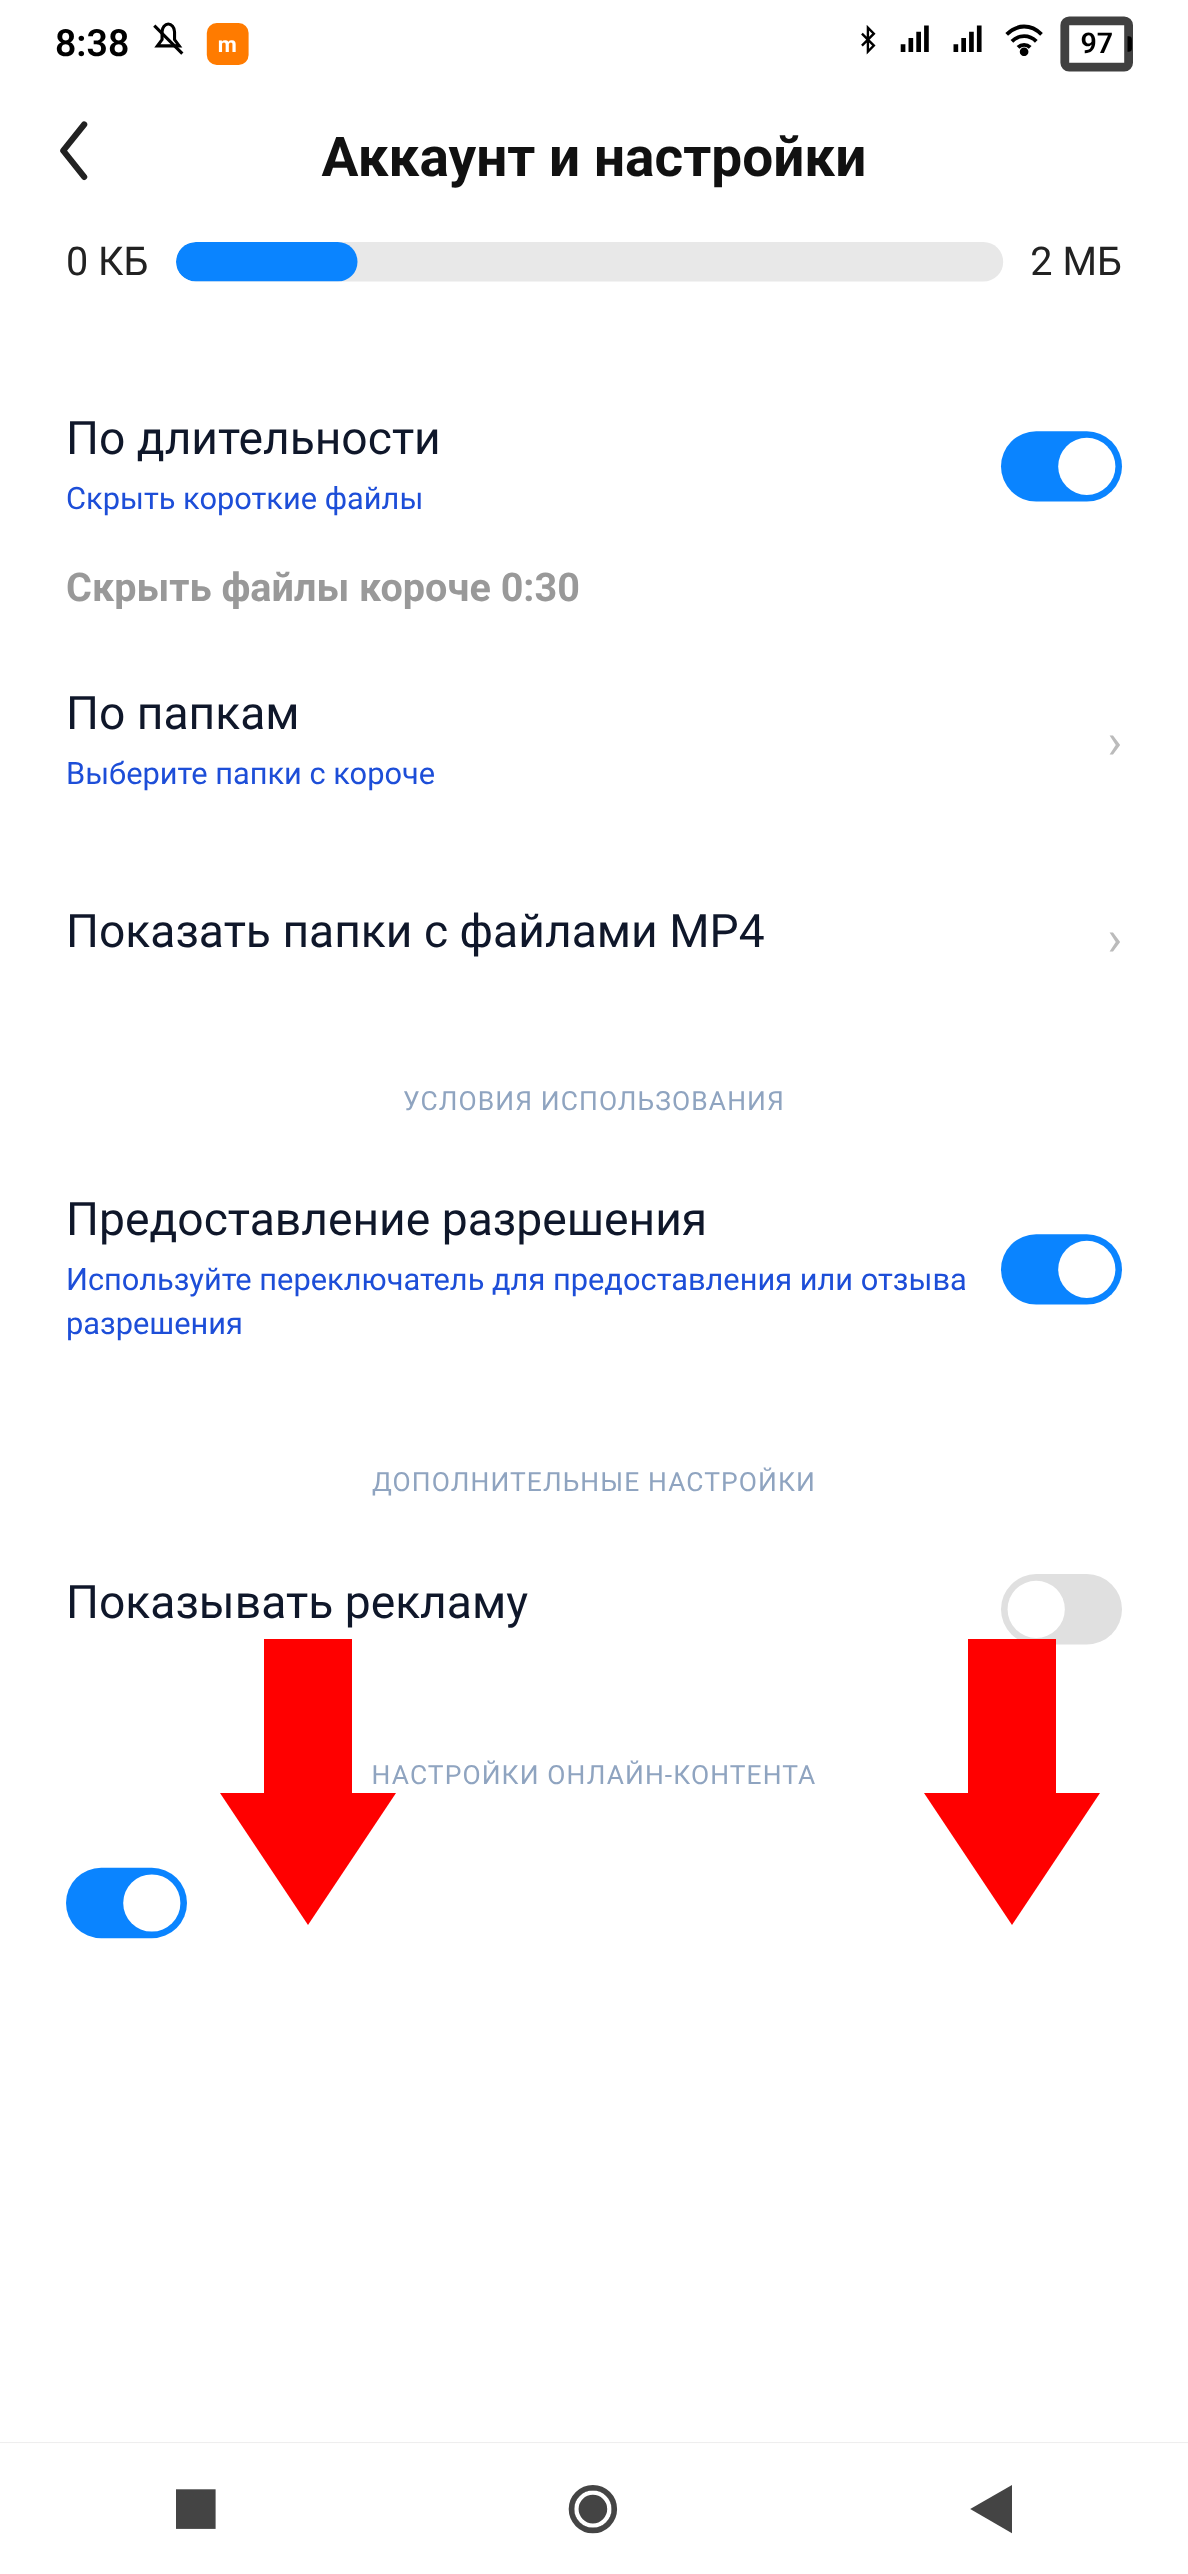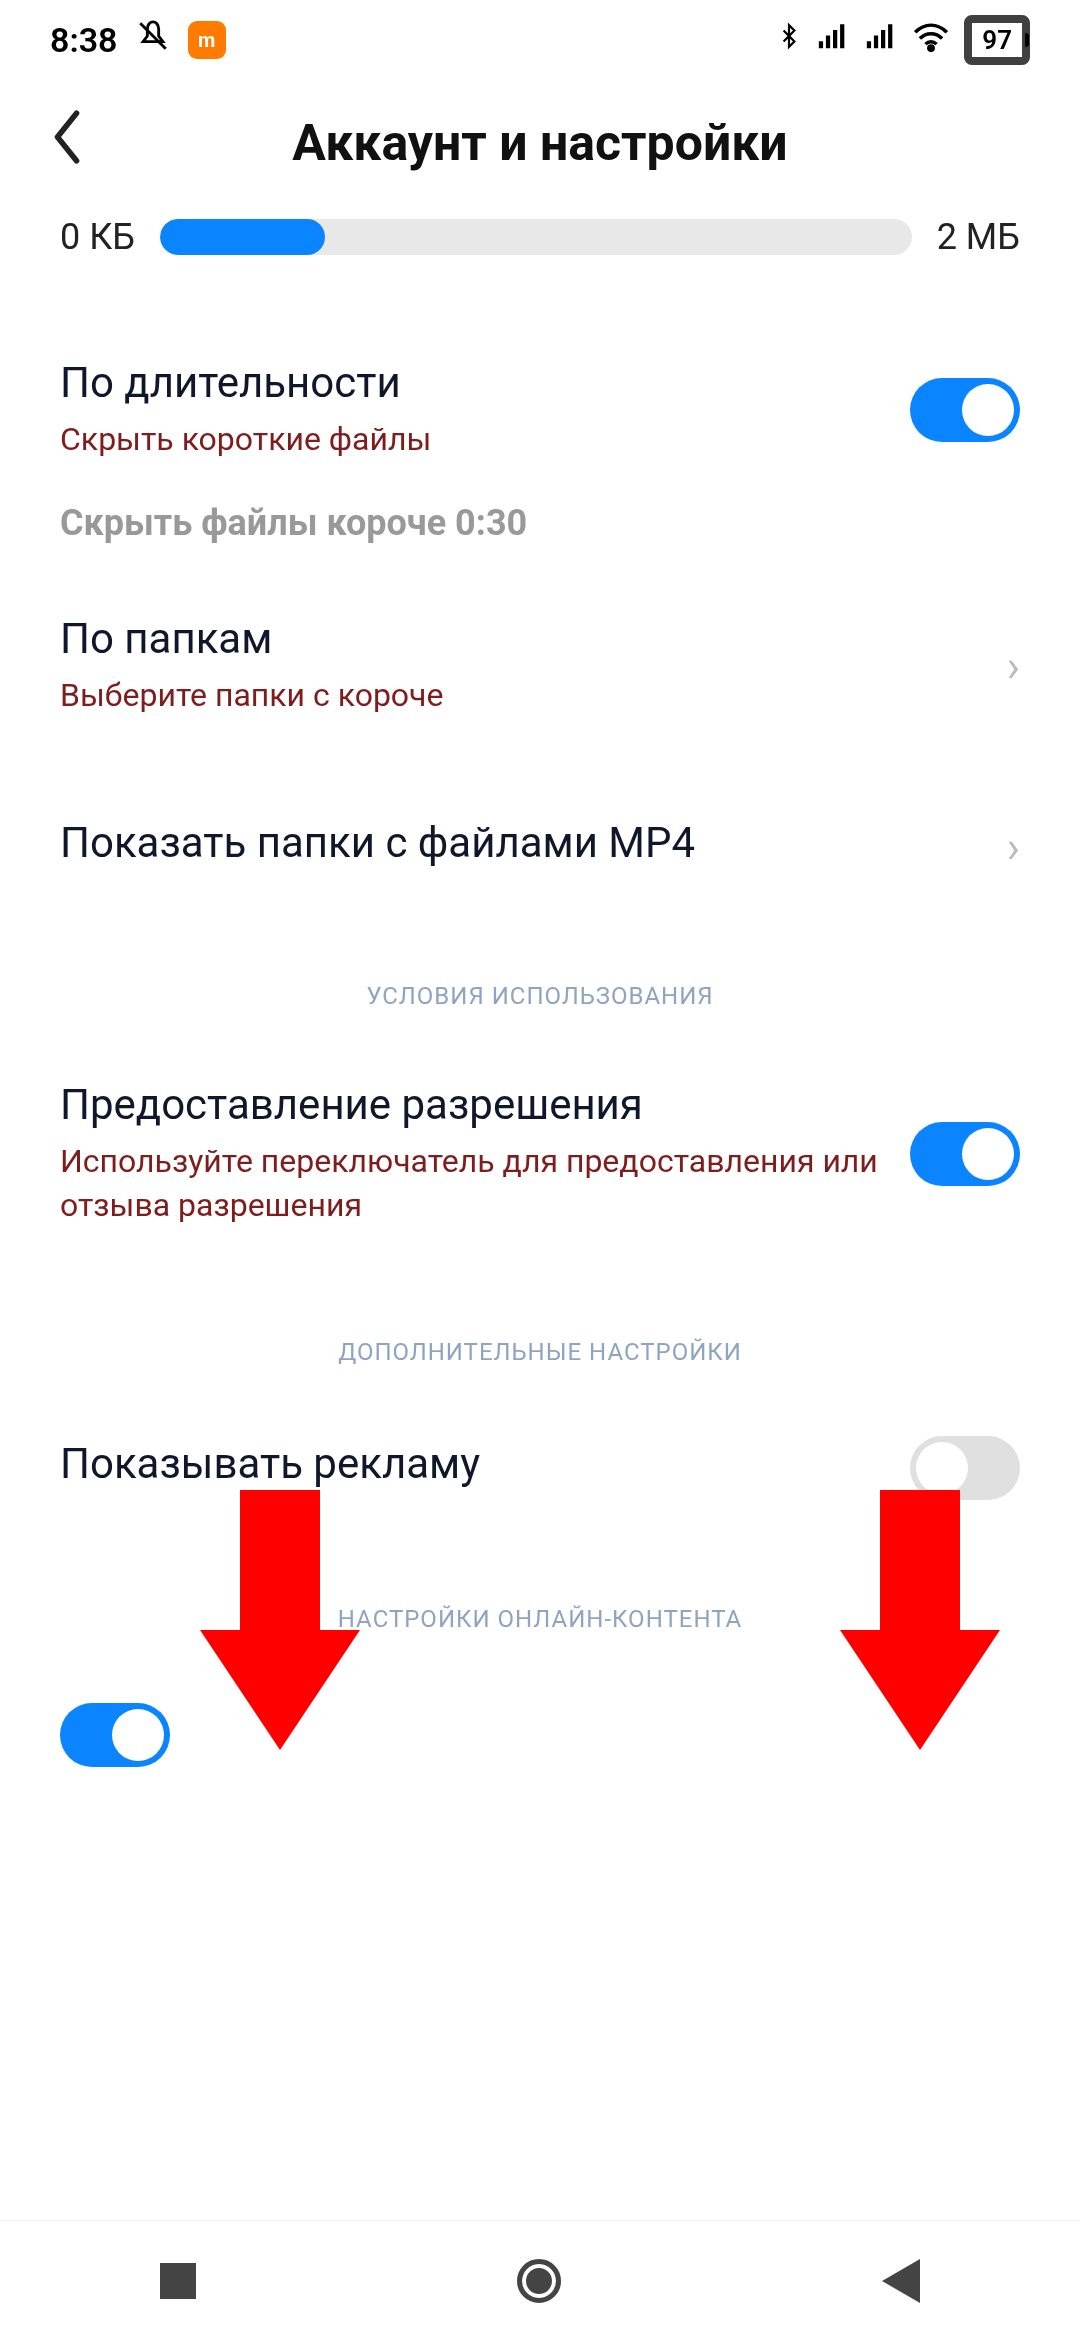--- a/index.html
+++ b/index.html
@@ -66,21 +66,21 @@
     color: #111;
     margin-left: -60px;
   }
   .content {
     padding: 0 60px;
   }
   .slider-row {
     display: flex;
     align-items: center;
     gap: 25px;
-    margin-bottom: 10px;
+    margin-bottom: 26px;
   }
   .slider-label {
     font-size: 36px;
     color: #222;
     white-space: nowrap;
   }
   .slider-track {
     flex: 1;
     height: 36px;
     background: #e8e8e8;
@@ -101,22 +101,22 @@
     justify-content: space-between;
     gap: 30px;
   }
   .setting-text { flex: 1; }
   .setting-title {
     font-size: 42px;
     color: #0f172a;
     margin-bottom: 10px;
   }
   .setting-sub {
-    font-size: 32px;
-    color: #7f1d1d;
+    font-size: 28px;
+    color: #1d4ed8;
     line-height: 1.4;
   }
   .toggle {
     width: 110px;
     height: 64px;
     border-radius: 32px;
     position: relative;
     flex-shrink: 0;
   }
   .toggle.on { background: #0a84ff; }

